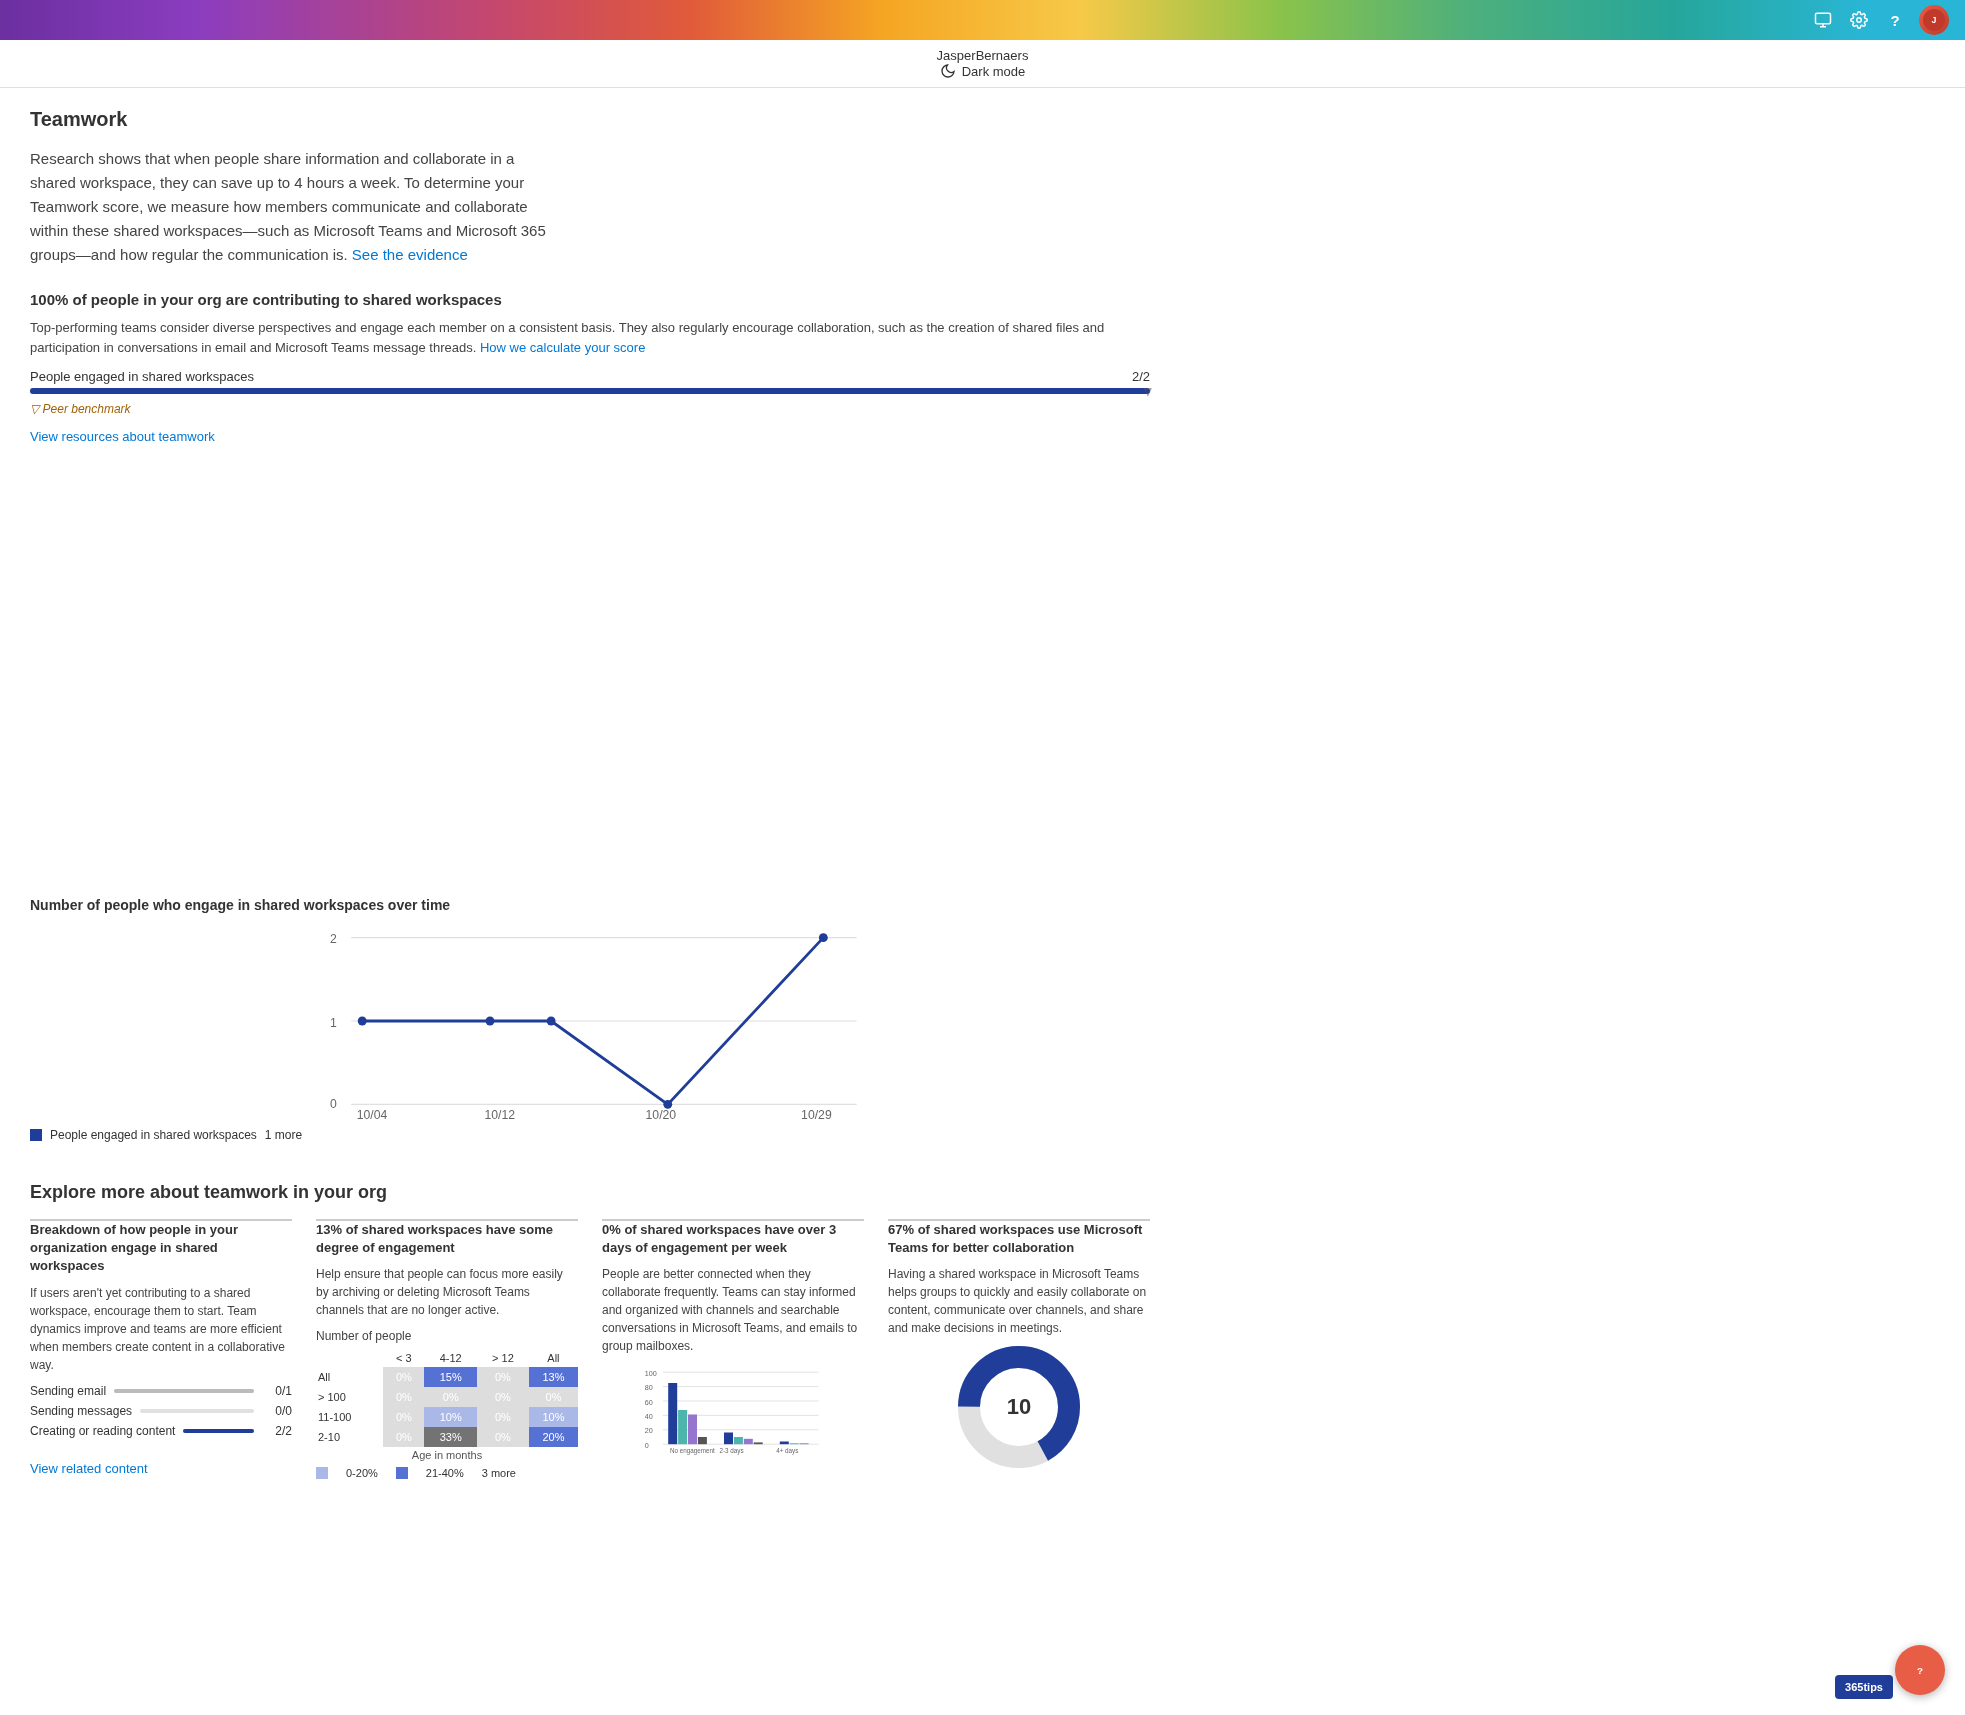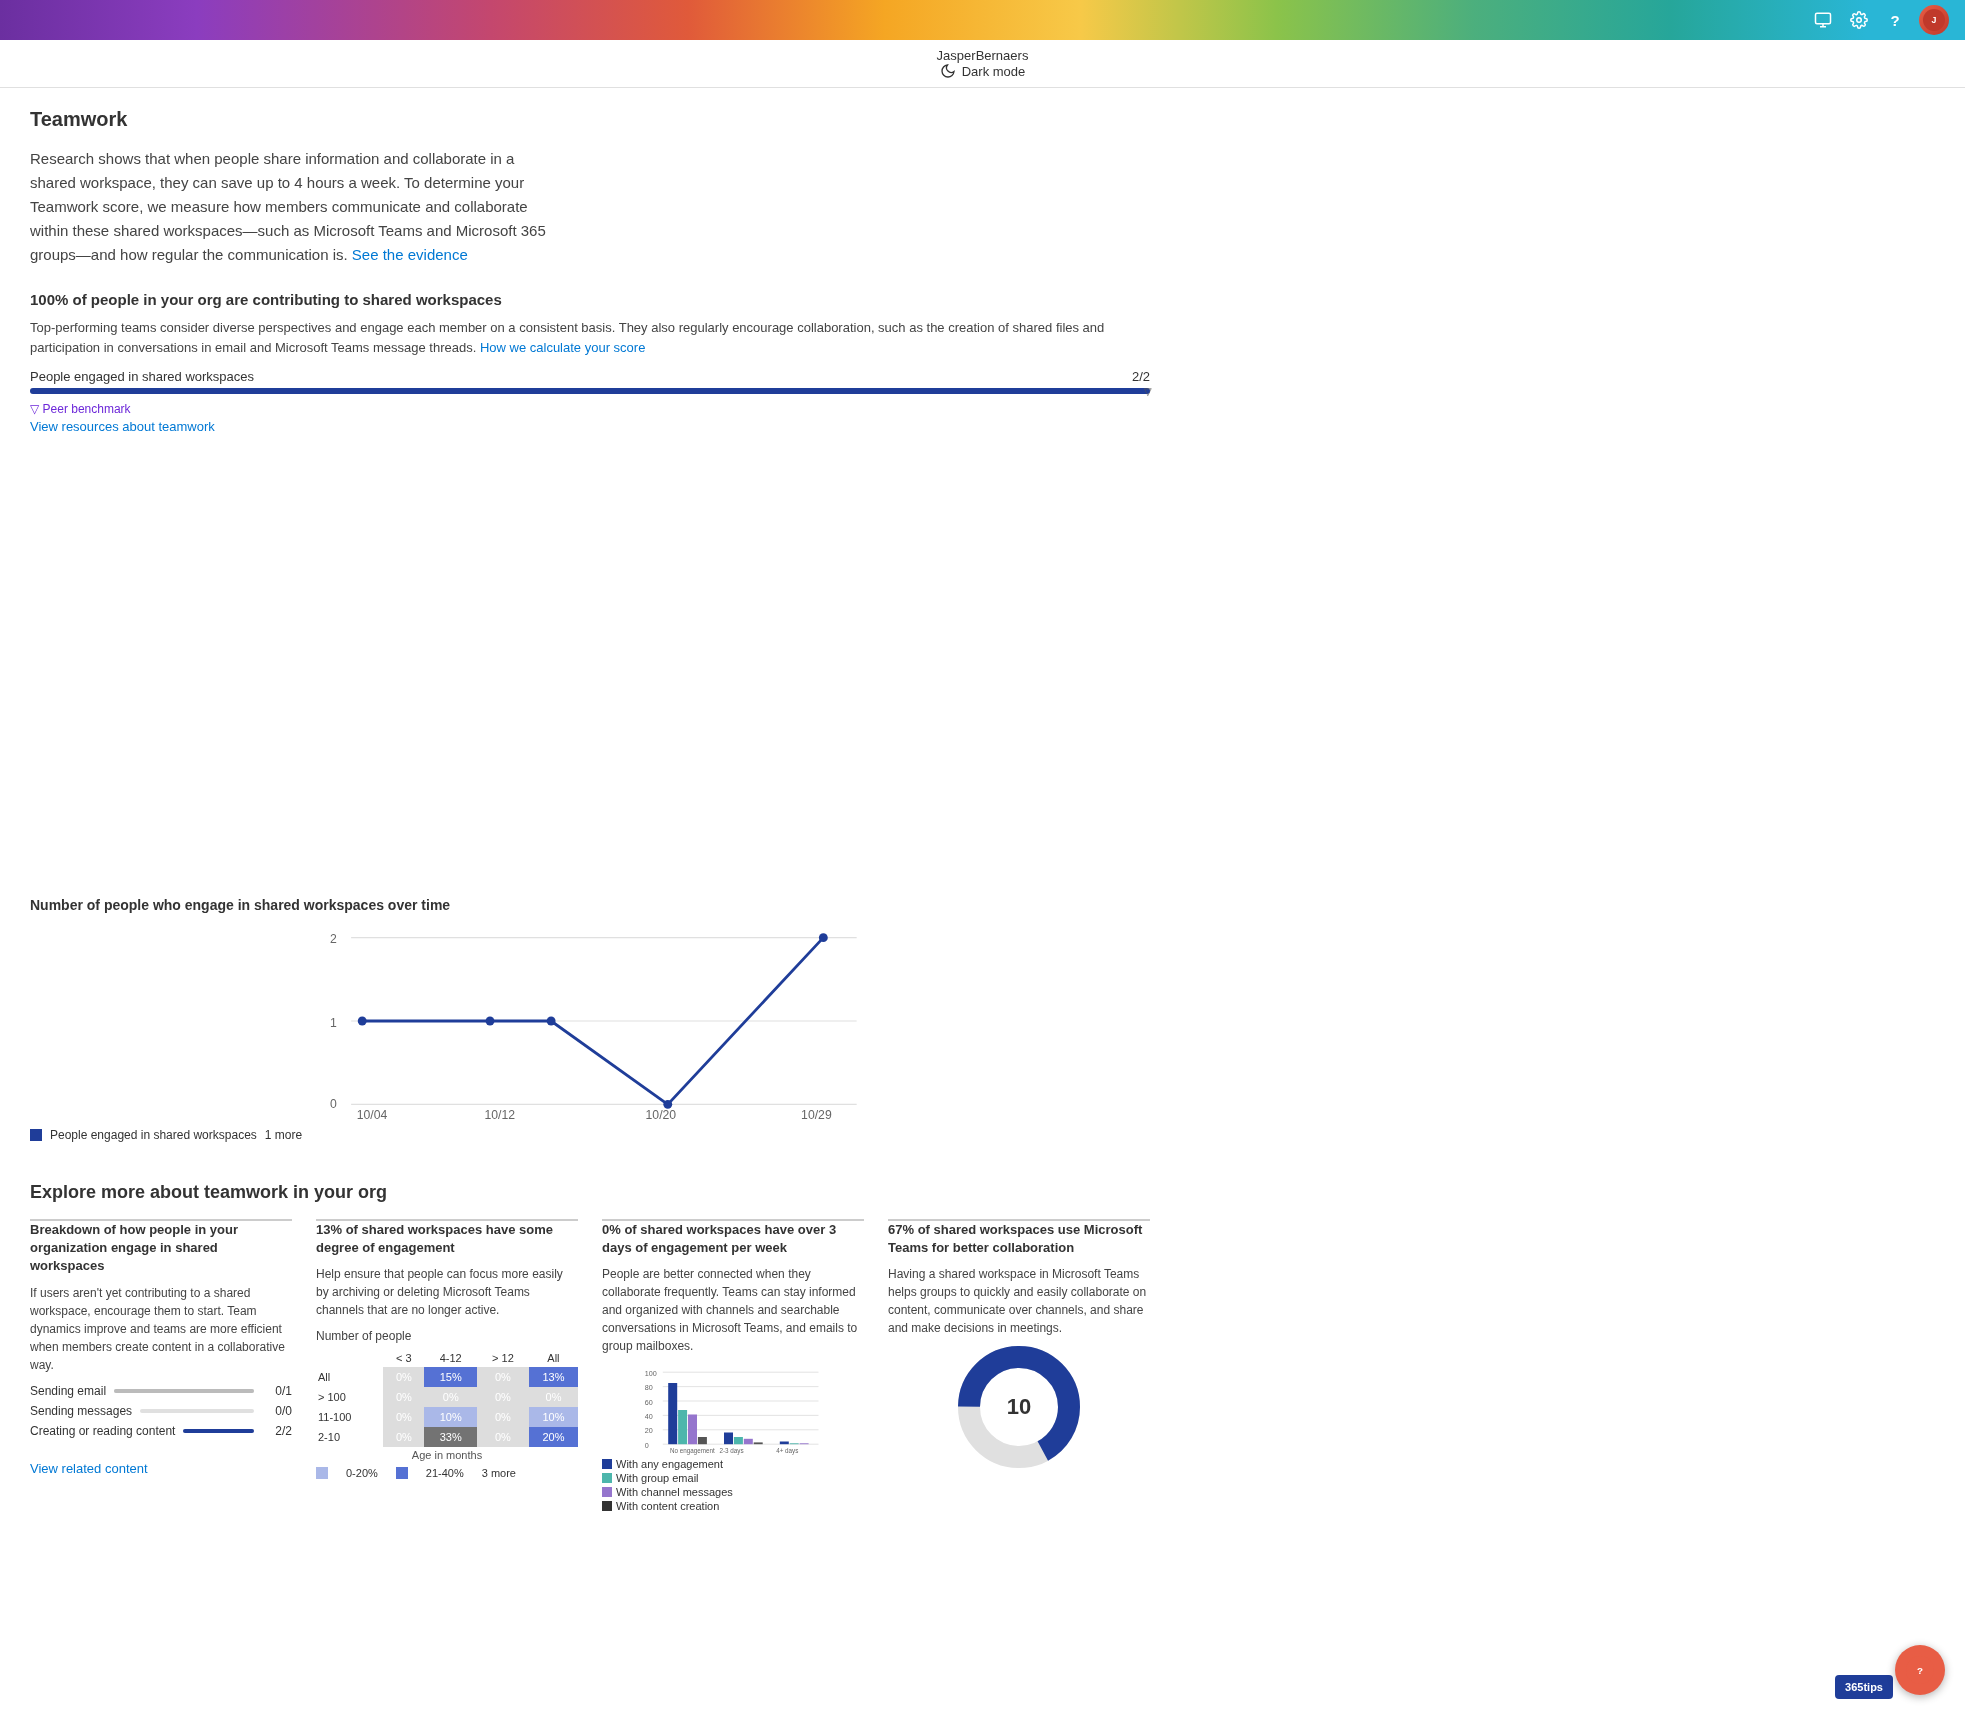--- a/index.html
+++ b/index.html
@@ -49,21 +49,21 @@
     .section-left { flex: 0 0 530px; }
     .section-right { flex: 1; }
 
     .section-heading { font-size: 15px; font-weight: 700; margin-bottom: 10px; }
     .section-sub { font-size: 13px; color: #444; line-height: 1.5; margin-bottom: 12px; }
     .section-sub a { color: #0078d4; text-decoration: none; }
 
     .progress-label { display: flex; justify-content: space-between; font-size: 13px; margin-bottom: 4px; }
     .progress-bar-bg { height: 6px; background: #e0e0e0; border-radius: 3px; margin-bottom: 4px; }
     .progress-bar-fill { height: 6px; border-radius: 3px; background: #1f3d99; }
-    .benchmark { font-size: 12px; color: #6d28d9; margin-top: 6px; margin-bottom: 2px; }
+    .benchmark { font-size: 12px; color: #a16207; margin-top: 6px; margin-bottom: 12px; font-style: italic; }
     .benchmark::before { content: '▽ '; }
     .view-link { color: #0078d4; font-size: 13px; text-decoration: none; cursor: pointer; }
     .chart-title { font-size: 14px; font-weight: 600; margin-bottom: 8px; }
     .chart-svg { width: 100%; height: 200px; }
     .chart-legend { display: flex; align-items: center; gap: 8px; font-size: 12px; margin-top: 4px; }
     .legend-dot { width: 12px; height: 12px; background: #1f3d99; display: inline-block; }
 
     
     .explore-section { margin-top: 20px; }
     .explore-title { font-size: 18px; font-weight: 700; margin-bottom: 16px; }
@@ -339,38 +339,20 @@
           <rect x="123" y="86" width="10" height="2" fill="#555"></rect>
 
           <rect x="152" y="85" width="10" height="3" fill="#1f3d99"></rect>
           <rect x="163" y="87" width="10" height="1" fill="#4db6ac"></rect>
           <rect x="174" y="87" width="10" height="1" fill="#9575cd"></rect>
 
           <text x="30" y="98" font-size="7" fill="#666">No engagement</text>
           <text x="85" y="98" font-size="7" fill="#666">2-3 days</text>
           <text x="148" y="98" font-size="7" fill="#666">4+ days</text>
         </svg>
-        <div class="bar-legend">
-          <div class="bar-legend-item">
-            <span class="legend-color" style="background:#1f3d99;"></span>
-            <span>With any engagement</span>
-          </div>
-          <div class="bar-legend-item">
-            <span class="legend-color" style="background:#4db6ac;"></span>
-            <span>With group email</span>
-          </div>
-          <div class="bar-legend-item">
-            <span class="legend-color" style="background:#9575cd;"></span>
-            <span>With channel messages</span>
-          </div>
-          <div class="bar-legend-item">
-            <span class="legend-color" style="background:#333;"></span>
-            <span>With content creation</span>
-          </div>
-        </div>
       </div>
 
       <div class="explore-card">
         <div class="card-title">67% of shared workspaces use Microsoft Teams for better collaboration</div>
         <p class="card-desc">Having a shared workspace in Microsoft Teams helps groups to quickly and easily collaborate on content, communicate over channels, and share and make decisions in meetings.</p>
         <div class="donut-container">
           <svg width="130" height="130" viewBox="0 0 130 130">
 
             <circle cx="65" cy="65" r="50" fill="none" stroke="#e0e0e0" stroke-width="22"></circle>
 

